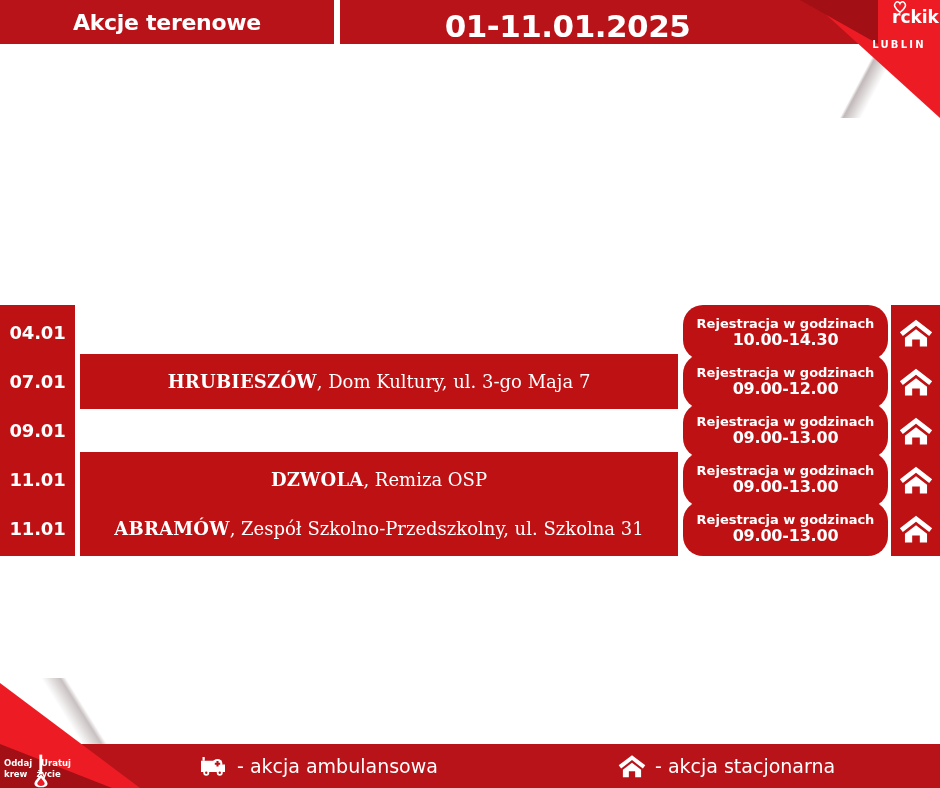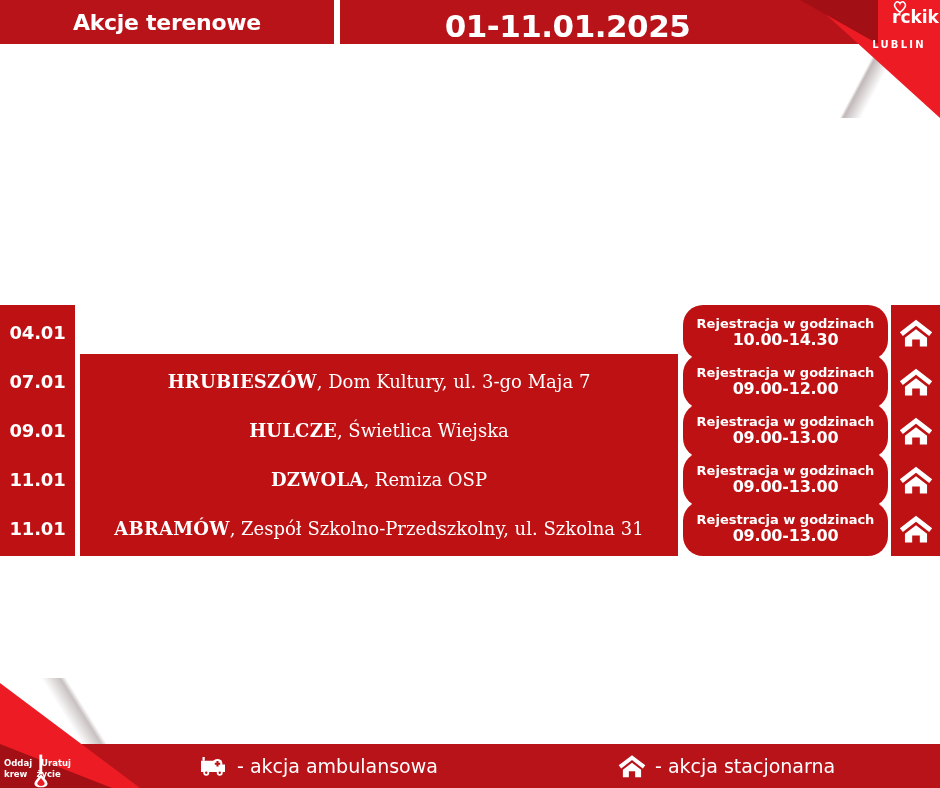--- a/index.html
+++ b/index.html
@@ -324,23 +324,20 @@
     <div class="cell c-icon">
       <svg class="house-svg" viewBox="0 0 40 34">
         <path d="M20 1.5 L39 16 L35.5 20.5 L20 8.6 L4.5 20.5 L1 16 Z" fill="#ffffff"></path>
         <path d="M20 12.5 L33 22.5 L33 33 L24.5 33 L24.5 24.5 L15.5 24.5 L15.5 33 L7 33 L7 22.5 Z" fill="#ffffff"></path>
       </svg>
     </div>
   </div>
 
   <div class="trow">
     <div class="cell c-date">09.01</div>
-    <div class="cell c-place">
-      <span><span class="city">HULCZE</span><span class="venue">, Świetlica Wiejska</span></span>
-    </div>
     <div class="cell c-reg">
       <div class="reg-l1">Rejestracja w godzinach</div>
       <div class="reg-l2">09.00-13.00</div>
     </div>
     <div class="cell c-icon">
       <svg class="house-svg" viewBox="0 0 40 34">
         <path d="M20 1.5 L39 16 L35.5 20.5 L20 8.6 L4.5 20.5 L1 16 Z" fill="#ffffff"></path>
         <path d="M20 12.5 L33 22.5 L33 33 L24.5 33 L24.5 24.5 L15.5 24.5 L15.5 33 L7 33 L7 22.5 Z" fill="#ffffff"></path>
       </svg>
     </div>

